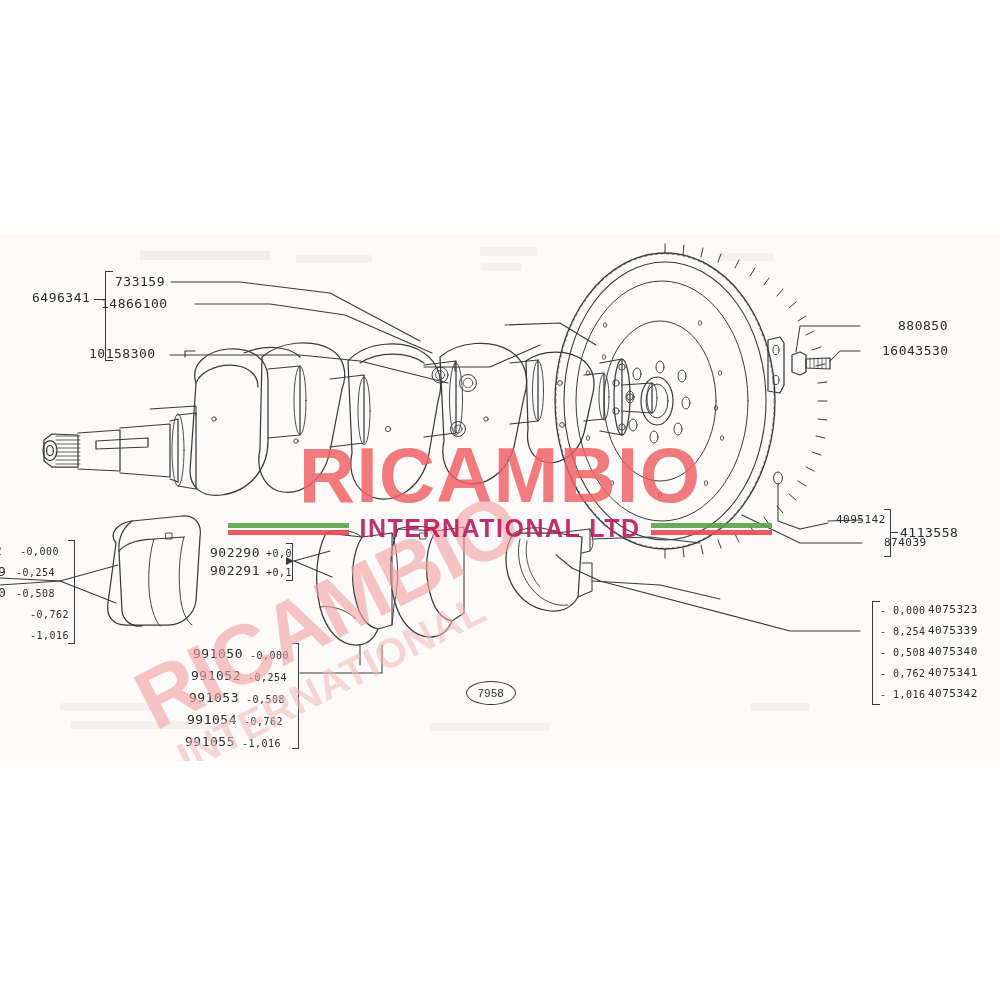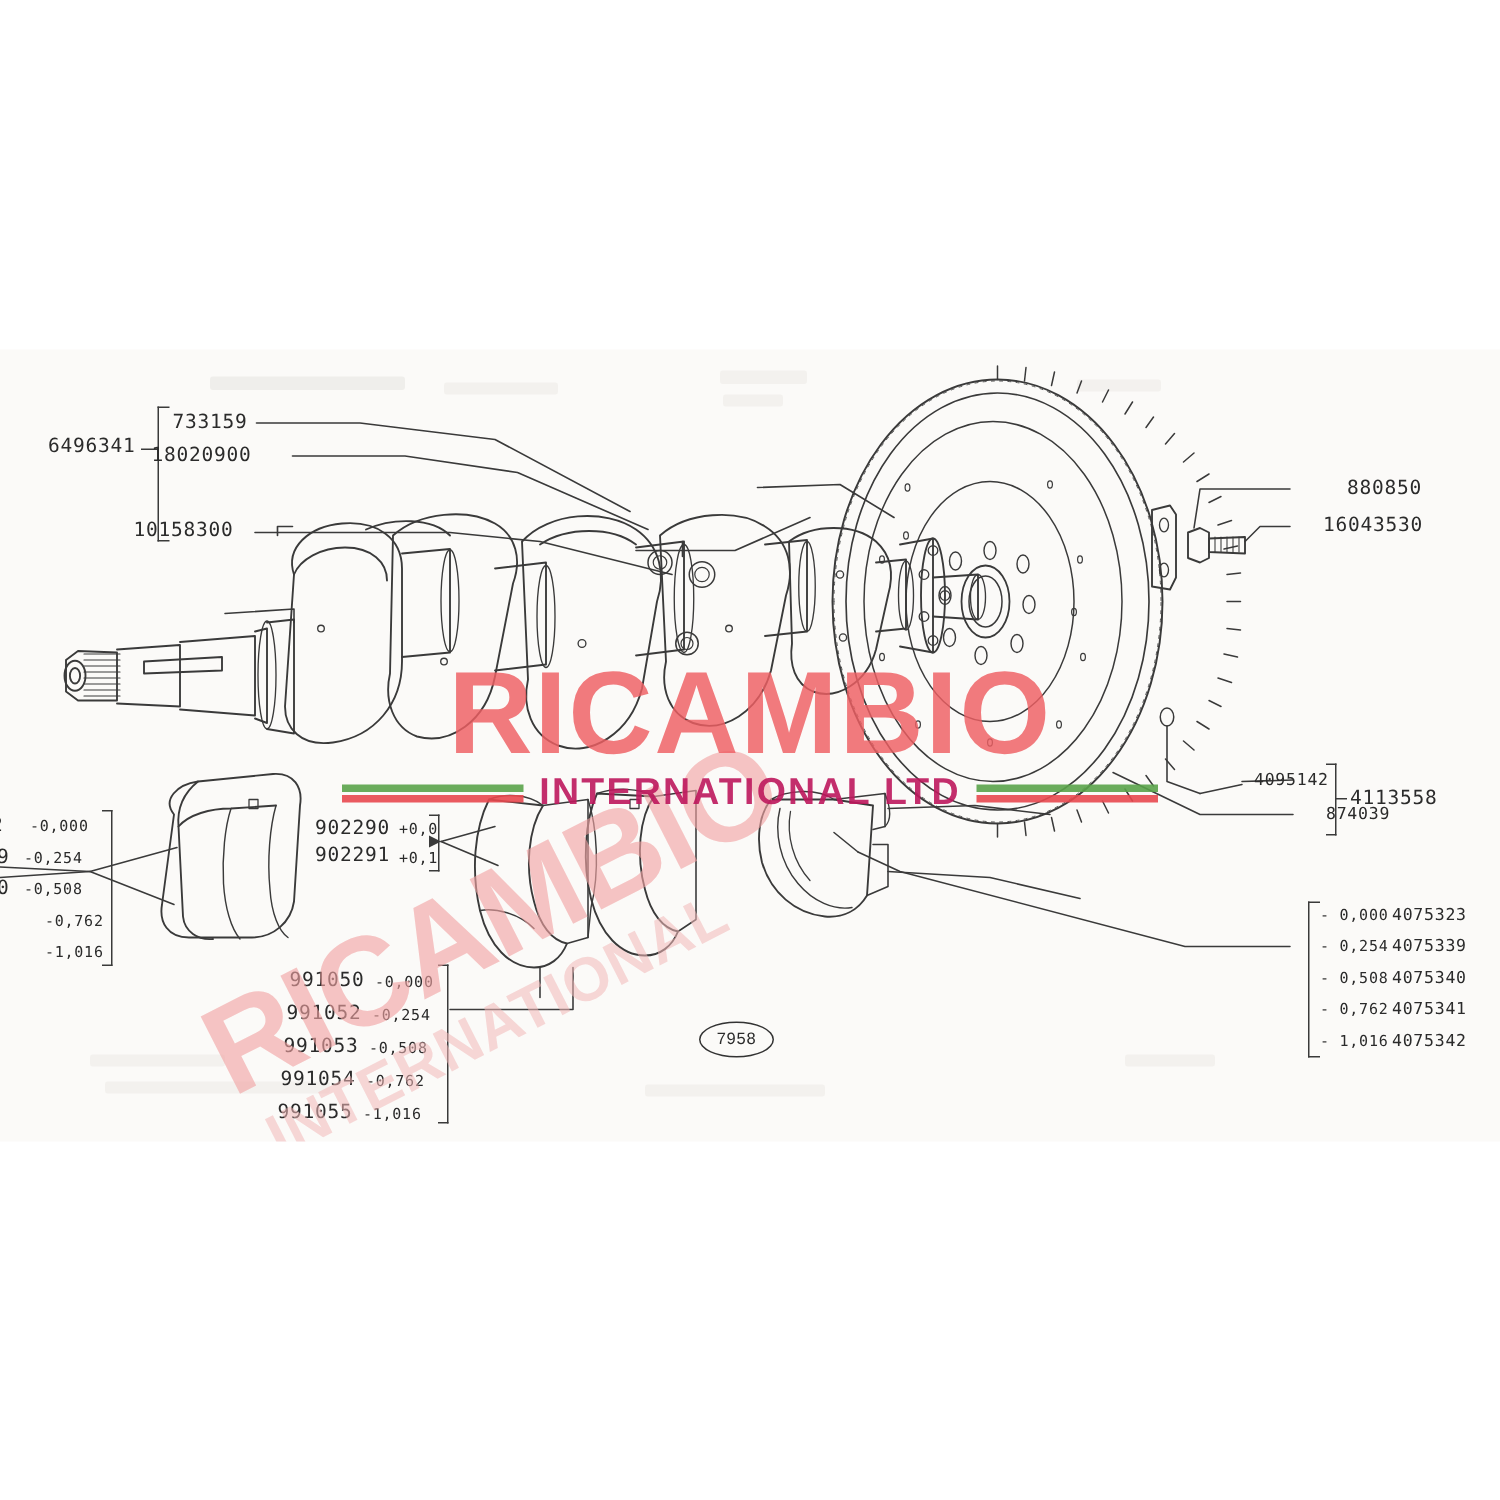--- a/index.html
+++ b/index.html
@@ -294,21 +294,21 @@
       </g>
     </svg>
 
     <div class="lbl t13" style="left:32px;top:58px;">6496341</div>
     <div class="vrule" style="left:105px;top:38px;height:90px;"></div>
     <div class="tick" style="left:105px;top:38px;width:8px;"></div>
     <div class="tick" style="left:105px;top:127px;width:8px;"></div>
     <div class="tick" style="left:94px;top:66px;width:12px;"></div>
 
     <div class="lbl t13" style="left:115px;top:42px;">733159</div>
-    <div class="lbl t13" style="left:101px;top:64px;">18020900</div>
+    <div class="lbl t13" style="left:101px;top:64px;">14866100</div>
     <div class="lbl t13" style="left:89px;top:114px;">10158300</div>
 
     <div class="lbl t13" style="left:898px;top:86px;">880850</div>
     <div class="lbl t13" style="left:882px;top:111px;">16043530</div>
 
     <div class="lbl t11" style="left:836px;top:281px;">4095142</div>
     <div class="lbl t11" style="left:836px;top:304px;margin-left:48px;">874039</div>
     <div class="vrule" style="left:890px;top:276px;height:48px;"></div>
     <div class="tick" style="left:884px;top:276px;width:7px;"></div>
     <div class="tick" style="left:884px;top:323px;width:7px;"></div>

